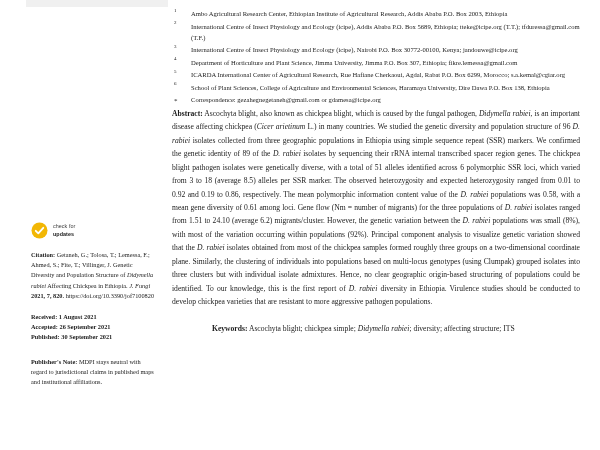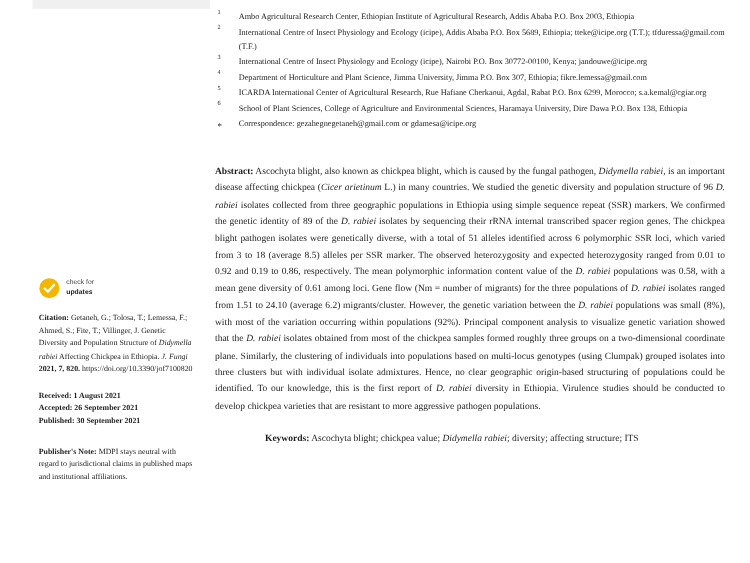--- a/index.html
+++ b/index.html
@@ -110,21 +110,21 @@
     font-size: 5px;
     vertical-align: super;
     color: #1c1c1c;
   }
   .affil-marker.star {
     font-size: 7px;
     top: 1px;
   }
 
   .abstract {
-    margin-top: 24px;
+    margin-top: 1px;
     font-size: 7.6px;
     line-height: 1.77;
     text-align: justify;
     color: #1c1c1c;
   }
   .abstract b { font-weight: bold; }
   .abstract i { font-style: italic; }
 
   .keywords {
     margin-top: 13px;
@@ -175,17 +175,17 @@
       <li class="affil-item"><span class="affil-marker">2</span><span>International Centre of Insect Physiology and Ecology (icipe), Addis Ababa P.O. Box 5689, Ethiopia; tteke@icipe.org (T.T.); tfduressa@gmail.com (T.F.)</span></li>
       <li class="affil-item"><span class="affil-marker">3</span><span>International Centre of Insect Physiology and Ecology (icipe), Nairobi P.O. Box 30772-00100, Kenya; jandouwe@icipe.org</span></li>
       <li class="affil-item"><span class="affil-marker">4</span><span>Department of Horticulture and Plant Science, Jimma University, Jimma P.O. Box 307, Ethiopia; fikre.lemessa@gmail.com</span></li>
       <li class="affil-item"><span class="affil-marker">5</span><span>ICARDA International Center of Agricultural Research, Rue Hafiane Cherkaoui, Agdal, Rabat P.O. Box 6299, Morocco; s.a.kemal@cgiar.org</span></li>
       <li class="affil-item"><span class="affil-marker">6</span><span>School of Plant Sciences, College of Agriculture and Environmental Sciences, Haramaya University, Dire Dawa P.O. Box 138, Ethiopia</span></li>
       <li class="affil-item"><span class="affil-marker star">*</span><span>Correspondence: gezahegnegetaneh@gmail.com or gdamesa@icipe.org</span></li>
     </ul>
 
     <p class="abstract"><b>Abstract:</b><span> Ascochyta blight, also known as chickpea blight, which is caused by the fungal pathogen, </span><i>Didymella rabiei</i><span>, is an important disease affecting chickpea (</span><i>Cicer arietinum</i><span> L.) in many countries. We studied the genetic diversity and population structure of 96 </span><i>D. rabiei</i><span> isolates collected from three geographic populations in Ethiopia using simple sequence repeat (SSR) markers. We confirmed the genetic identity of 89 of the </span><i>D. rabiei</i><span> isolates by sequencing their rRNA internal transcribed spacer region genes. The chickpea blight pathogen isolates were genetically diverse, with a total of 51 alleles identified across 6 polymorphic SSR loci, which varied from 3 to 18 (average 8.5) alleles per SSR marker. The observed heterozygosity and expected heterozygosity ranged from 0.01 to 0.92 and 0.19 to 0.86, respectively. The mean polymorphic information content value of the </span><i>D. rabiei</i><span> populations was 0.58, with a mean gene diversity of 0.61 among loci. Gene flow (Nm = number of migrants) for the three populations of </span><i>D. rabiei</i><span> isolates ranged from 1.51 to 24.10 (average 6.2) migrants/cluster. However, the genetic variation between the </span><i>D. rabiei</i><span> populations was small (8%), with most of the variation occurring within populations (92%). Principal component analysis to visualize genetic variation showed that the </span><i>D. rabiei</i><span> isolates obtained from most of the chickpea samples formed roughly three groups on a two-dimensional coordinate plane. Similarly, the clustering of individuals into populations based on multi-locus genotypes (using Clumpak) grouped isolates into three clusters but with individual isolate admixtures. Hence, no clear geographic origin-based structuring of populations could be identified. To our knowledge, this is the first report of </span><i>D. rabiei</i><span> diversity in Ethiopia. Virulence studies should be conducted to develop chickpea varieties that are resistant to more aggressive pathogen populations.</span></p>
 
-    <p class="keywords"><b>Keywords:</b><span> Ascochyta blight; chickpea value; </span><i>Didymella rabiei</i><span>; diversity; affecting structure; ITS</span></p>
+    <p class="keywords"><b>Keywords:</b><span> Ascochyta blight; chickpea simple; </span><i>Didymella rabiei</i><span>; diversity; affecting structure; ITS</span></p>
 
   </main>
 
 </div>
 
 </body></html>

